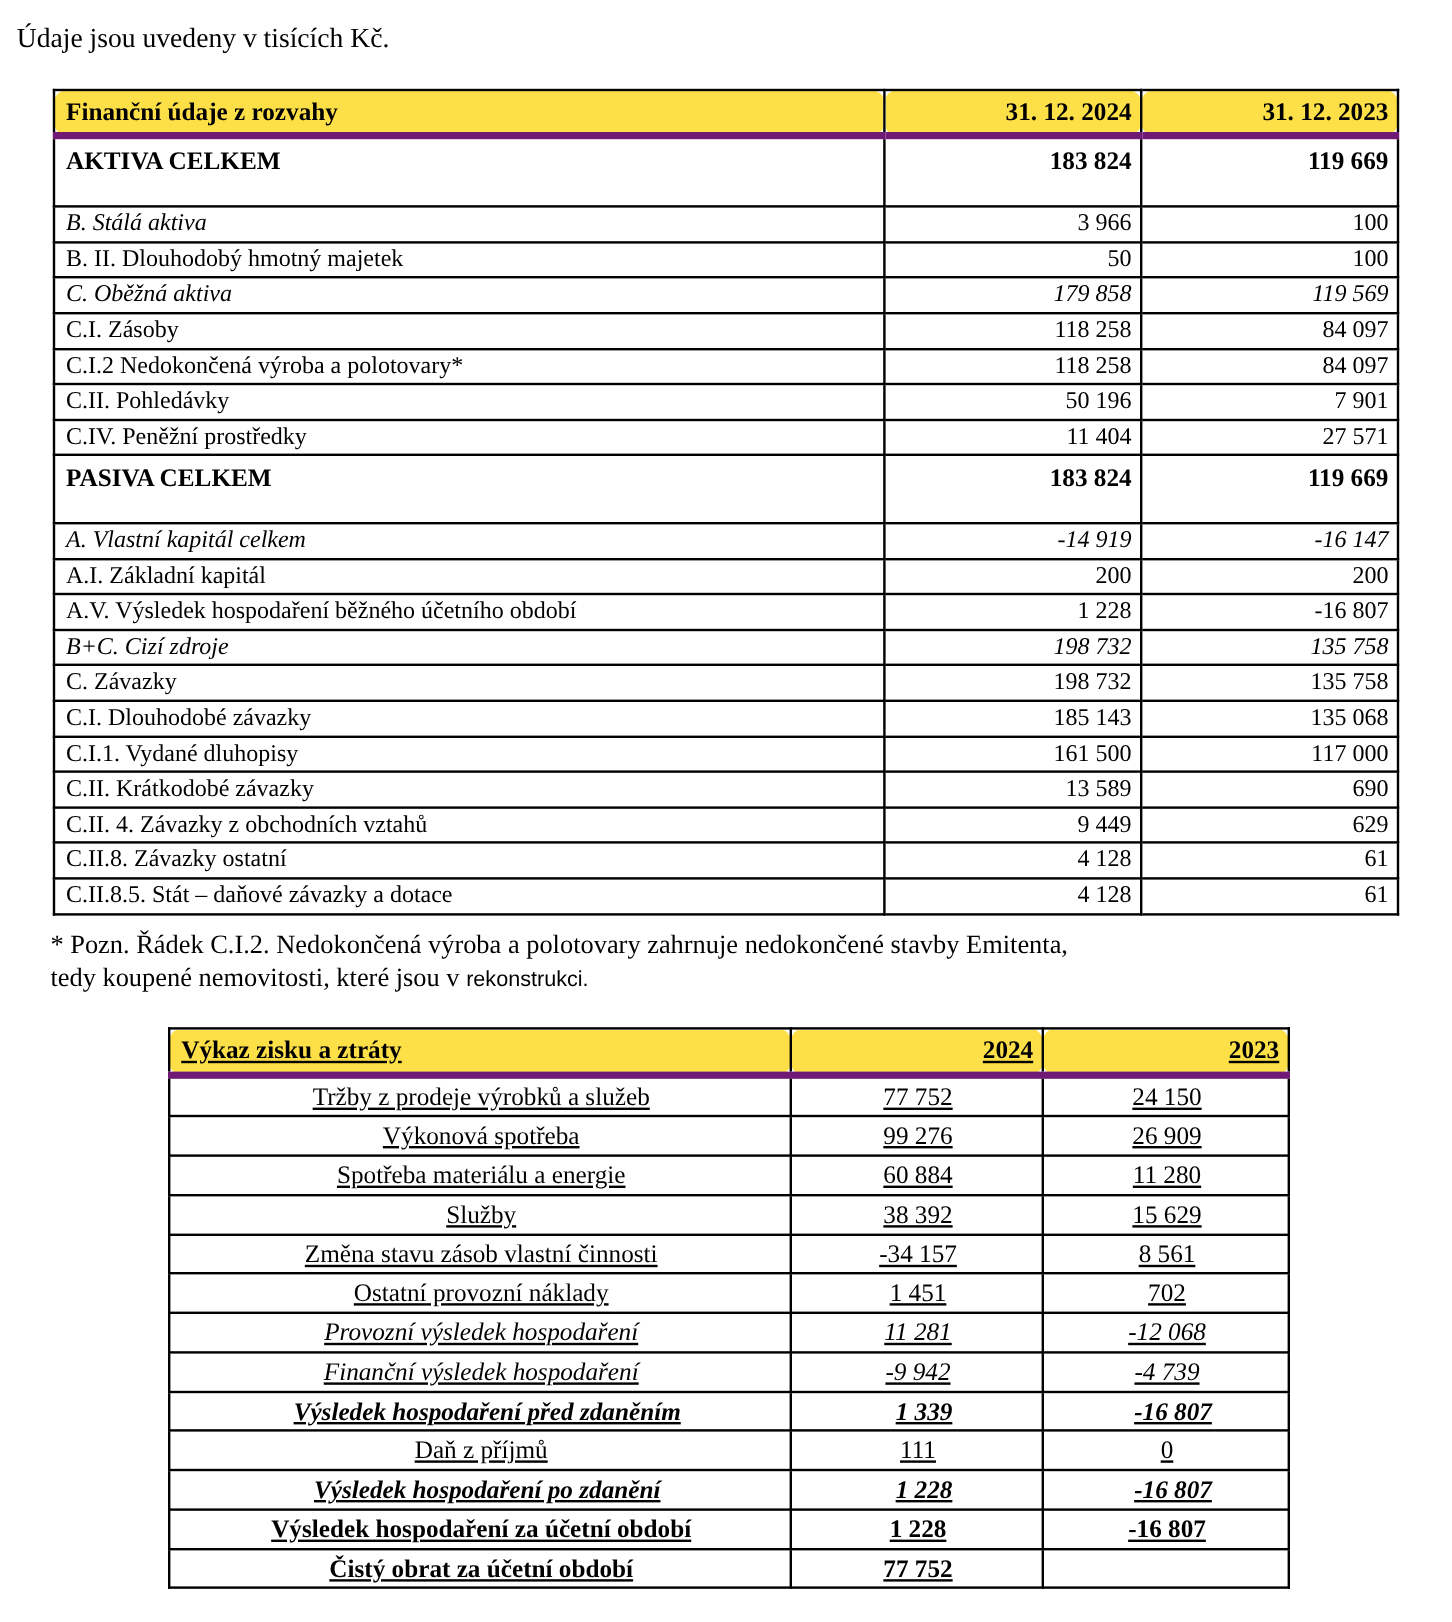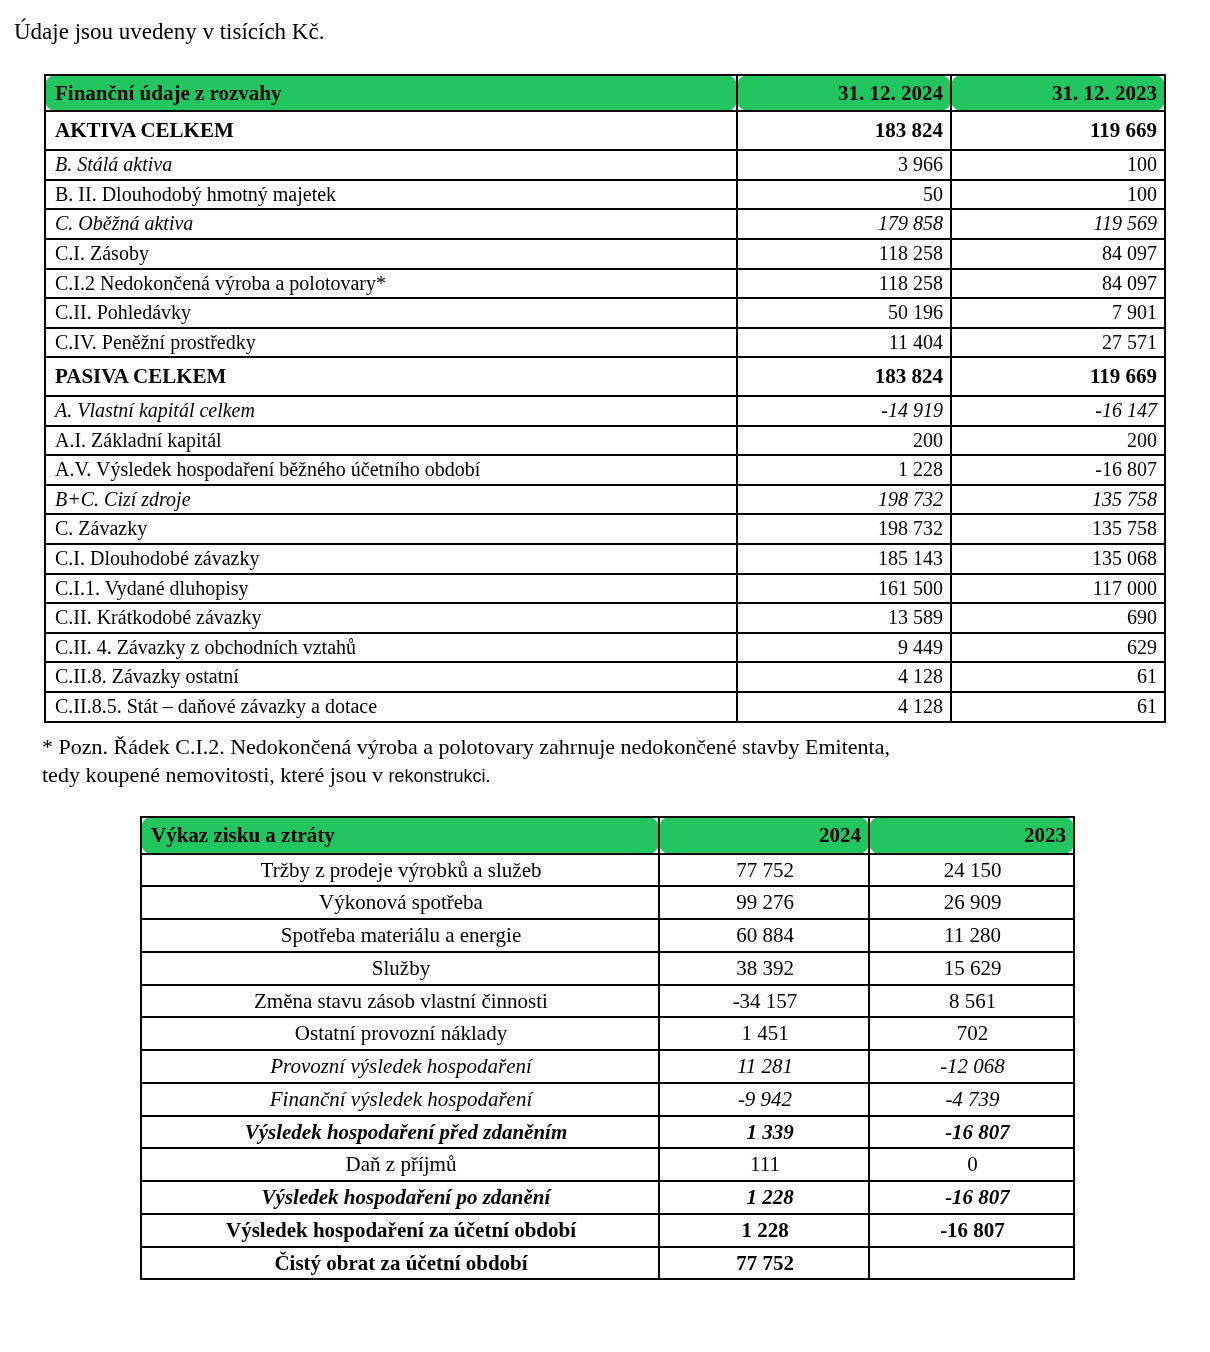--- a/index.html
+++ b/index.html
@@ -16,45 +16,45 @@
   table { border-collapse:collapse; table-layout:fixed; }
   th, td {
     border:2px solid #000;
     font-size:20px;
     line-height:1.18;
     padding:2px 7px 2px 9px;
     overflow:hidden;
     white-space:nowrap;
   }
   thead th {
-    background:#22c55e;
-    border-bottom:1px solid #701a75;
+    background:#fde047;
+    border-bottom:6px solid #701a75;
     font-weight:bold;
     padding-top:5px; padding-bottom:5px;border-radius:11px;
   }
   th.lbl { text-align:left; font-size:21px; }
   th.num { text-align:right; font-size:21px;padding-left:24px; }
   td.lbl { text-align:left; }
   td.num { text-align:right; }
   td.ind { }
 
   
   .t1 { margin:28px 0 0 44px; width:1120px; }
   .t1 col.c-lbl { width:692px; }
   .t1 col.c-v1  { width:214px; }
   .t1 col.c-v2  { width:214px; }
 
   
-  .t2 { margin:26px 0 0 140px; width:933px; }
+  .t2 { margin:26px 0 0 140px; width:933px;text-decoration:underline; }
   .t2 col.c-lbl { width:518px; }
   .t2 col.c-v1  { width:210px; }
   .t2 col.c-v2  { width:205px; }
   .t2 td { padding-top:3px; padding-bottom:3px; font-size:21px;text-align:center; }
 
-  tr.total td { font-weight:bold; padding-top:6px; padding-bottom:6px; font-size:21px; }
+  tr.total td { font-weight:bold; padding-top:6px; padding-bottom:24px; font-size:21px; }
   tr.sec  td { font-style:italic; }
   tr.secm td.lbl { font-style:italic; }
   tr.it   td { font-style:italic; }
   tr.bi   td { font-weight:bold; font-style:italic;padding-left:19px; }
   tr.b    td { font-weight:bold; }
 
   .footnote {
     margin:10px 0 0 42px;
     font-size:22px;
     line-height:1.3;

